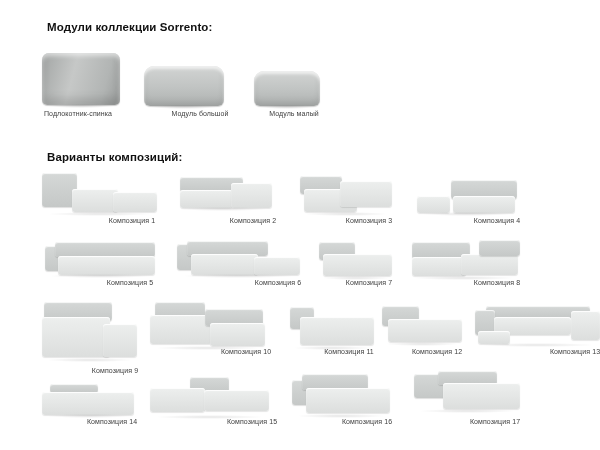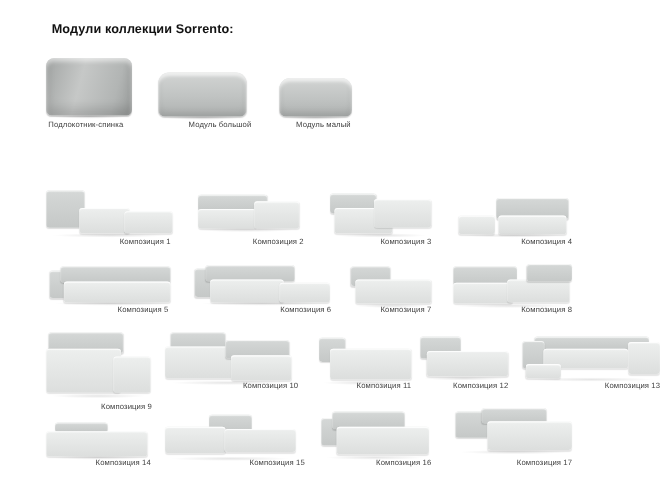--- a/index.html
+++ b/index.html
@@ -49,20 +49,21 @@
   .blk.seat{
     background:linear-gradient(180deg,#edefee,#dcdedd);
     box-shadow:inset 0 1px 1px rgba(255,255,255,.95), 0 1px 1px rgba(0,0,0,.10);
   }
 </style>
 </head>
 <body>
 
 <div class="page">
   <div class="hdg hdg-modules">Модули коллекции Sorrento:</div>
+  <div class="hdg hdg-comps">Варианты композиций:</div>
   <div id="figures-root">
       <div class="shape m-armrest" style="left: 25px; top: 53px; width: 78px; height: 52px;"></div>
       <div class="lbl" style="left: 61px; top: 110px;">Подлокотник-спинка</div>
       <div class="shape m-ottoman" style="left: 127px; top: 66px; width: 80px; height: 40px;"></div>
       <div class="lbl" style="left: 183px; top: 110px;">Модуль большой</div>
       <div class="shape m-ottoman" style="left: 237px; top: 71px; width: 66px; height: 35px;"></div>
       <div class="lbl" style="left: 277px; top: 110px;">Модуль малый</div>
       <div class="comp-box" style="left: 25px; top: 172px; width: 115px; height: 42px;">
         <div class="blk back" style="left: 0%; top: 2%; width: 30%; height: 82%;"></div>
         <div class="blk seat" style="left: 26%; top: 40%; width: 40%; height: 56%;"></div>

